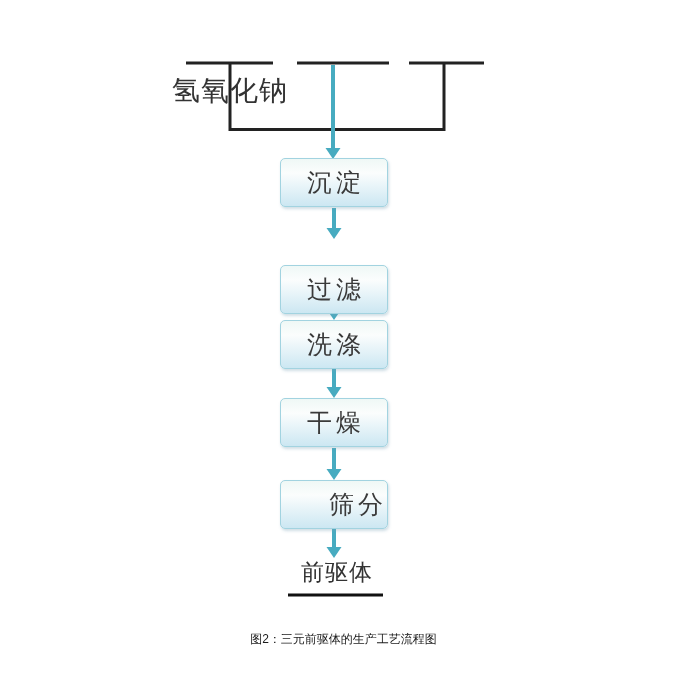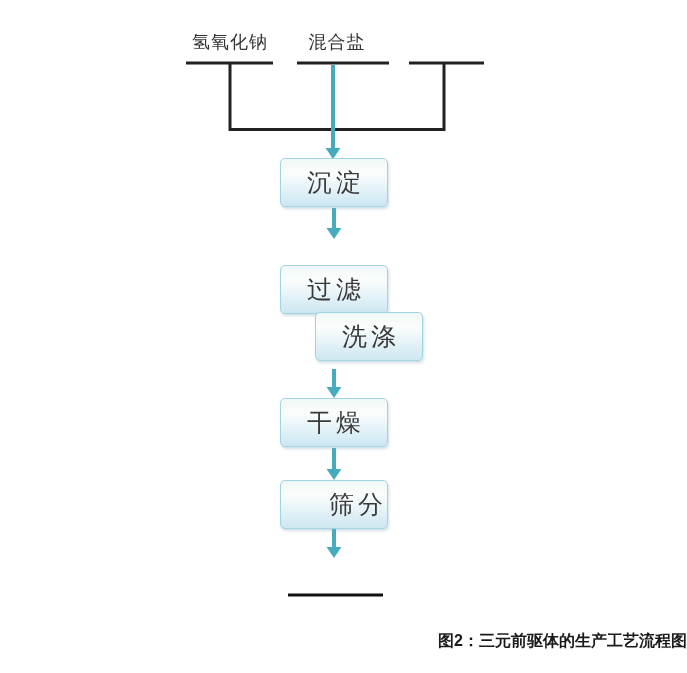--- a/index.html
+++ b/index.html
@@ -13,24 +13,25 @@
   }
   svg.wires { position: absolute; left: 0; top: 0; }
   .dark-line { stroke: var(--line, #222); stroke-width: 3; fill: none; }
   .teal-line { stroke: var(--arrow, #47abc0); stroke-width: 4; fill: none; }
   .teal-head { fill: var(--arrow, #47abc0); stroke: none; }
   .out-underline { stroke: #111111; stroke-width: 3; fill: none; }
 
   .src-label {
     position: absolute;
     transform: translateX(-50%);
-    font-size: 18px;
+    font-size: 28px;
     letter-spacing: 1px;
     color: var(--label-text, #333);
     white-space: nowrap;
+    margin-top: 42px;
   }
   .flow-box {
     position: absolute;
     left: 280px;
     width: 108px;
     height: 49px;
     box-sizing: border-box;
     border: 1px solid var(--box-border, #a2d3e0);
     border-radius: 5px;
     background: linear-gradient(180deg,
@@ -57,23 +58,23 @@
     font-size: 23px;
     letter-spacing: 1px;
     color: var(--label-text, #333);
     white-space: nowrap;
   }
   .fig-caption {
     position: absolute;
     top: 631px;
     left: 0;
     width: 100%;
-    text-align: right;
-    font-size: 16px;
-    font-weight: bold;
+    text-align: center;
+    font-size: 12px;
+    font-weight: normal;
     color: var(--caption-text, #1a1a1a);
     white-space: nowrap;
   }
 </style>
 </head>
 <body>
 
 <div class="page">
 
   <svg class="wires" width="687" height="673" viewBox="0 0 687 673">
@@ -99,34 +100,34 @@
     <path class="teal-line" d="M334 448 V470"></path>
     <polygon class="teal-head" points="326.5,469 341.5,469 334,480"></polygon>
 
     <path class="teal-line" d="M334 529 V548"></path>
     <polygon class="teal-head" points="326.5,547 341.5,547 334,558"></polygon>
 
     <path class="out-underline" d="M288 595 H383"></path>
   </svg>
 
   <div class="src-label" style="left:230px; top:30px;">氢氧化钠</div>
-  <div class="src-label" style="left:337px; top:30px;">混合盐</div>
 
   <div class="flow-box" style="top:158px;text-align:right;">
     <span class="box-label">沉淀</span>
   </div>
   <div class="flow-box" style="top:238px;margin-top:27px;">
     <span class="box-label">过滤</span>
   </div>
-  <div class="flow-box" style="top:312px;margin-left:35px;">
+  <div class="flow-box" style="top:320px;">
     <span class="box-label">洗涤</span>
   </div>
   <div class="flow-box" style="top:398px;font-family:Liberation Serif, serif;">
     <span class="box-label">干燥</span>
   </div>
   <div class="flow-box" style="top:480px;padding-left:44px;">
     <span class="box-label">筛分</span>
   </div>
 
+  <div class="out-label">前驱体</div>
 
   <div class="fig-caption">图2：三元前驱体的生产工艺流程图</div>
 
 </div>
 
 </body></html>

